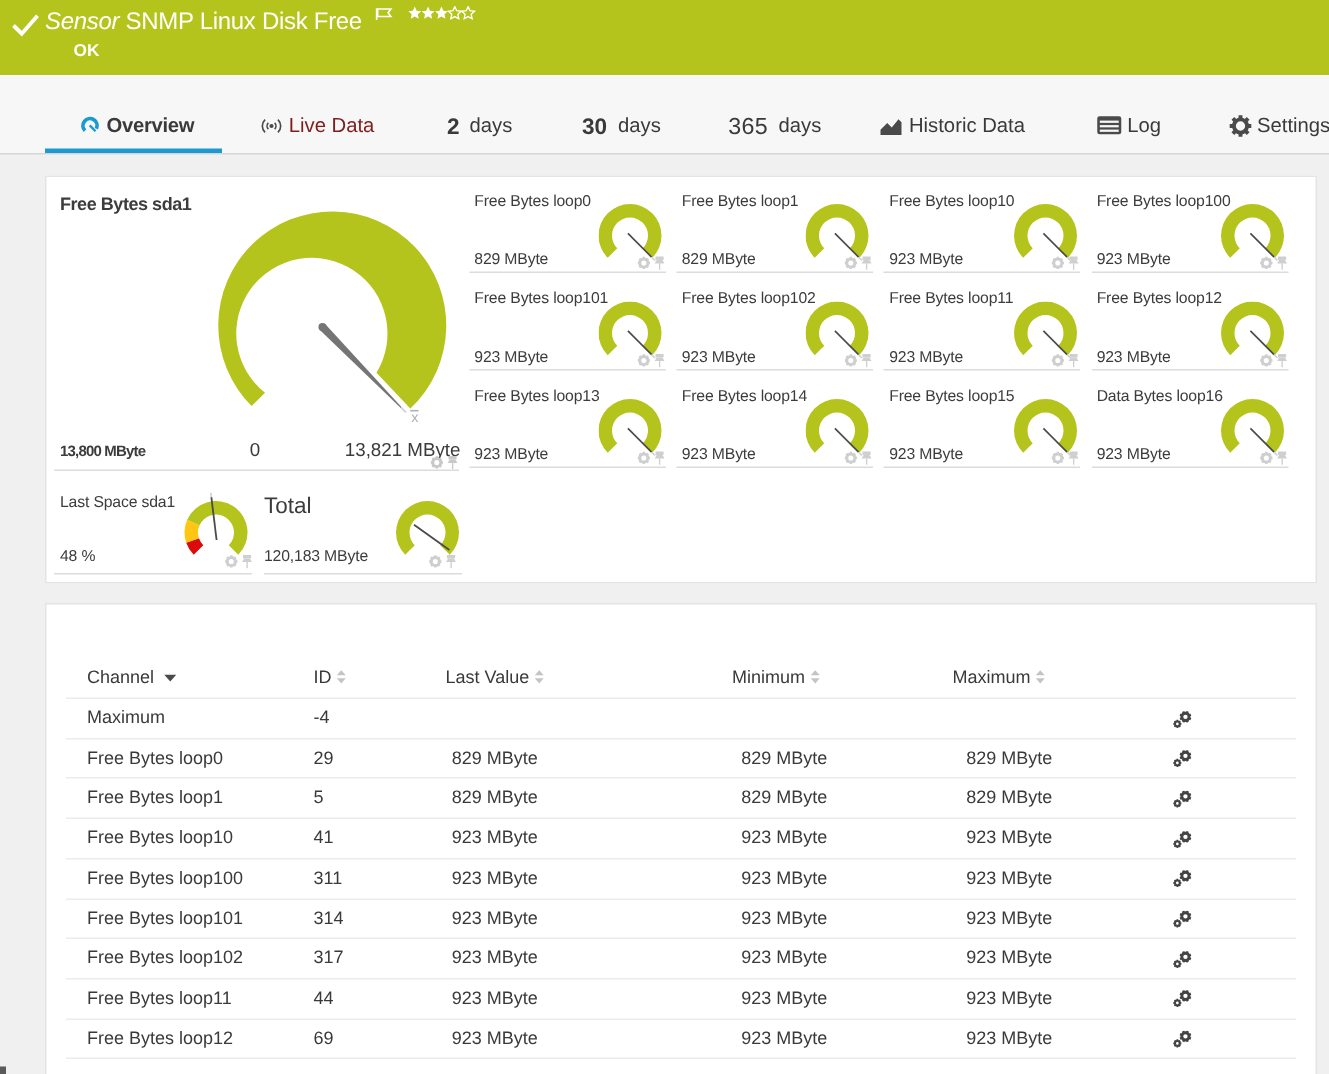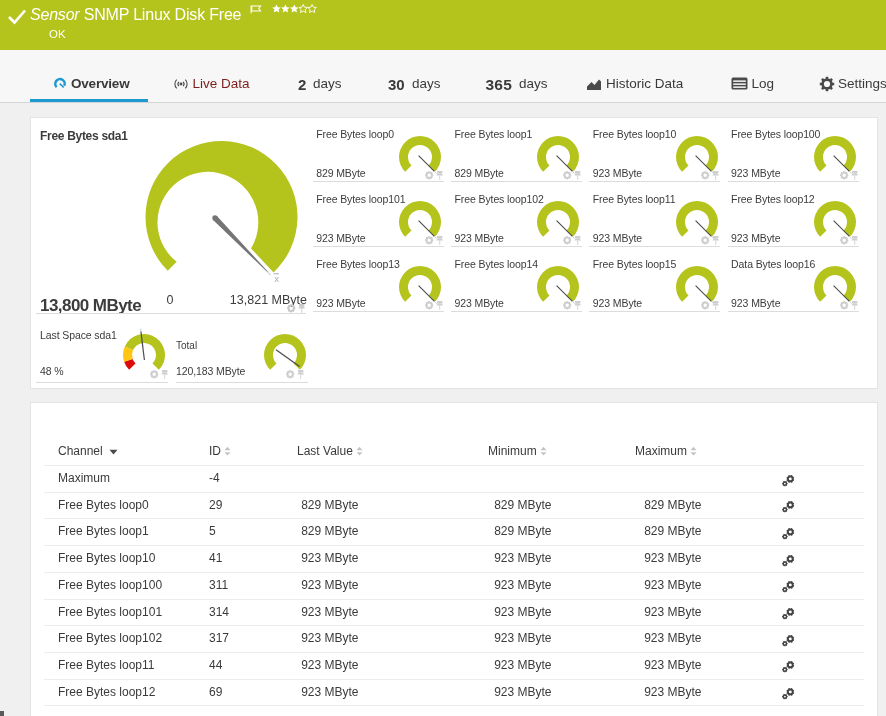--- a/index.html
+++ b/index.html
@@ -22,41 +22,41 @@
     <path d="M1.1 0.5 L1.1 8.3" stroke="#fff" stroke-width="1.1" fill="none"></path>
     <path d="M1.8 1 L10.6 1 L8.7 3.5 L10.6 6 L1.8 6 Z" fill="none" stroke="#fff" stroke-width="1.05"></path>
   </svg>
 <svg class="abs" style="left:272px;top:3.5px" width="48" height="11" viewBox="0 0 48 11">
     <path d="M4.50 0.40 L5.76 3.16 L8.78 3.51 L6.54 5.56 L7.15 8.54 L4.50 7.05 L1.85 8.54 L2.46 5.56 L0.22 3.51 L3.24 3.16 Z" transform="translate(0.0,0)" fill="#fff"></path>
     <path d="M4.50 0.40 L5.76 3.16 L8.78 3.51 L6.54 5.56 L7.15 8.54 L4.50 7.05 L1.85 8.54 L2.46 5.56 L0.22 3.51 L3.24 3.16 Z" transform="translate(8.9,0)" fill="#fff"></path>
     <path d="M4.50 0.40 L5.76 3.16 L8.78 3.51 L6.54 5.56 L7.15 8.54 L4.50 7.05 L1.85 8.54 L2.46 5.56 L0.22 3.51 L3.24 3.16 Z" transform="translate(17.8,0)" fill="#fff"></path>
     <path d="M4.50 0.40 L5.76 3.16 L8.78 3.51 L6.54 5.56 L7.15 8.54 L4.50 7.05 L1.85 8.54 L2.46 5.56 L0.22 3.51 L3.24 3.16 Z" transform="translate(26.700000000000003,0)" fill="none" stroke="#fff" stroke-width="0.9"></path>
     <path d="M4.50 0.40 L5.76 3.16 L8.78 3.51 L6.54 5.56 L7.15 8.54 L4.50 7.05 L1.85 8.54 L2.46 5.56 L0.22 3.51 L3.24 3.16 Z" transform="translate(35.6,0)" fill="none" stroke="#fff" stroke-width="0.9"></path>
   </svg>
-<div class="abs" style="left:49px;top:28px;font-size:11.5px;font-weight:normal;color:#fff">OK</div>
+<div class="abs" style="left:49px;top:28px;font-size:11.5px;font-weight:bold;color:#fff">OK</div>
 <div class="abs" style="left:0;top:50px;width:886px;height:53px;background:#f7f7f7;border-bottom:1px solid #d4d4d4"></div>
 <svg class="abs" style="left:52.5px;top:76.5px" width="15" height="14" viewBox="0 0 15 14">
     <path d="M3.68 10.12 A4.7 4.7 0 1 1 11.26 8.79" fill="none" stroke="#1b9ad1" stroke-width="2.5"></path>
     <line x1="6.8" y1="6.6" x2="10.7" y2="10.5" stroke="#1b9ad1" stroke-width="1.6"></line>
   </svg>
 <div class="abs" style="left:71px;top:76px;font-size:13.5px;color:#3a3a3a;font-weight:bold;letter-spacing:-0.2px">Overview</div>
 <div class="abs" style="left:30px;top:99px;width:118px;height:3px;background:#1b9ad1"></div>
 <svg class="abs" style="left:174px;top:79px" width="14" height="10" viewBox="0 0 14 10">
     <circle cx="7" cy="5" r="1.4" fill="#4a4a4a"></circle>
     <path d="M4.9 2.9 A3 3 0 0 0 4.9 7.1" fill="none" stroke="#4a4a4a" stroke-width="1.1"></path>
     <path d="M9.1 2.9 A3 3 0 0 1 9.1 7.1" fill="none" stroke="#4a4a4a" stroke-width="1.1"></path>
     <path d="M2.7 0.7 A6 6 0 0 0 2.7 9.3" fill="none" stroke="#4a4a4a" stroke-width="1.1"></path>
     <path d="M11.3 0.7 A6 6 0 0 1 11.3 9.3" fill="none" stroke="#4a4a4a" stroke-width="1.1"></path>
   </svg>
 <div class="abs" style="left:192.5px;top:76px;font-size:13.5px;color:#7f1d1d">Live Data</div>
 <div class="abs" style="left:298px;top:75.5px;font-size:15px;font-weight:bold;color:#3a3a3a">2</div>
 <div class="abs" style="left:313px;top:76px;font-size:13.5px;color:#3a3a3a">days</div>
 <div class="abs" style="left:388px;top:75.5px;font-size:15px;font-weight:bold;color:#3a3a3a">30</div>
 <div class="abs" style="left:412px;top:76px;font-size:13.5px;color:#3a3a3a">days</div>
-<div class="abs" style="left:485.5px;top:75.5px;font-size:15.5px;font-weight:bold;color:#3a3a3a;letter-spacing:0.2px">365</div>
+<div class="abs" style="left:485.5px;top:75.5px;font-size:15.5px;font-weight:normal;color:#3a3a3a;letter-spacing:0.2px">365</div>
 <div class="abs" style="left:519px;top:76px;font-size:13.5px;color:#3a3a3a">days</div>
 <svg class="abs" style="left:586px;top:77px" width="16" height="14" viewBox="0 0 16 14">
     <path d="M1 13 L1 9.5 L5.5 5 L8.5 8 L13 2.5 L15 4.5 L15 13 Z" fill="#4a4a4a"></path>
   </svg>
 <div class="abs" style="left:606px;top:76px;font-size:13.5px;color:#3a3a3a">Historic Data</div>
 <svg class="abs" style="left:731px;top:77px" width="17" height="13" viewBox="0 0 17 13">
     <rect x="0.5" y="0.5" width="16" height="12" rx="1.5" fill="#4a4a4a"></rect>
     <rect x="2.2" y="3.4" width="12.6" height="1.5" fill="#f7f7f7"></rect>
     <rect x="2.2" y="6.4" width="12.6" height="1.5" fill="#f7f7f7"></rect>
     <rect x="2.2" y="9.4" width="12.6" height="1.5" fill="#f7f7f7"></rect>
@@ -77,21 +77,21 @@
 <div class="panel" style="left:30px;top:117px;width:848px;height:272px"></div>
 <div class="abs" style="left:40px;top:129px;font-size:12px;font-weight:bold;letter-spacing:-0.3px;color:#3c3c3c">Free Bytes sda1</div>
 <svg class="abs" style="left:138px;top:134px" width="176" height="176" viewBox="0 0 176 176">
     <path d="M29.76 136.74A76 76 0 1 1 135.53 138.4L113 114.42A50.4 50.4 0 1 0 38.67 127.83Z" fill="#b5c41c"></path>
     <polygon points="75.07,85.89 78.93,82.11 129.79,137.52 129.21,138.08" fill="#757575"></polygon>
     <circle cx="77" cy="84" r="2.7" fill="#757575"></circle>
     <line x1="129.5" y1="137.8" x2="132.6" y2="140.9" stroke="#ccd2da" stroke-width="1.2"></line>
     <line x1="135.5" y1="139.8" x2="141" y2="139.8" stroke="#a7b0ba" stroke-width="1"></line>
     <text x="136.2" y="147.5" font-size="9.5" fill="#a7b0ba" font-family="Liberation Sans,sans-serif">x</text>
   </svg>
-<div class="abs" style="left:40px;top:296px;font-size:17px;font-weight:bold;letter-spacing:-0.55px;color:#3c3c3c">13,800 MByte</div>
+<div class="abs" style="left:40px;top:296px;font-size:10px;font-weight:bold;letter-spacing:-0.55px;color:#3c3c3c">13,800 MByte</div>
 <div class="abs" style="left:160px;top:293px;width:20px;text-align:center;font-size:12.5px;color:#3c3c3c">0</div>
 <div class="abs" style="left:200px;top:293px;width:107px;text-align:right;font-size:12.5px;color:#3c3c3c">13,821 MByte</div>
 <svg style="position:absolute;left:287px;top:303px" width="19" height="11" viewBox="0 0 19 11">
     <circle cx="4.2" cy="5.3" r="2.7" fill="none" stroke="#c9c9c9" stroke-width="2"></circle>
     <line x1="6.6" y1="5.3" x2="8.3" y2="5.3" stroke="#c9c9c9" stroke-width="1.6"></line>
     <line x1="5.9" y1="7" x2="7.1" y2="8.2" stroke="#c9c9c9" stroke-width="1.6"></line>
     <line x1="4.2" y1="7.7" x2="4.2" y2="9.4" stroke="#c9c9c9" stroke-width="1.6"></line>
     <line x1="2.5" y1="7" x2="1.3" y2="8.2" stroke="#c9c9c9" stroke-width="1.6"></line>
     <line x1="1.8" y1="5.3" x2="0.1" y2="5.3" stroke="#c9c9c9" stroke-width="1.6"></line>
     <line x1="2.5" y1="3.6" x2="1.3" y2="2.4" stroke="#c9c9c9" stroke-width="1.6"></line>
@@ -383,21 +383,21 @@
     <line x1="2.5" y1="7" x2="1.3" y2="8.2" stroke="#cfcfcf" stroke-width="1.6"></line>
     <line x1="1.8" y1="5.3" x2="0.1" y2="5.3" stroke="#cfcfcf" stroke-width="1.6"></line>
     <line x1="2.5" y1="3.6" x2="1.3" y2="2.4" stroke="#cfcfcf" stroke-width="1.6"></line>
     <line x1="4.2" y1="2.9" x2="4.2" y2="1.2" stroke="#cfcfcf" stroke-width="1.6"></line>
     <line x1="5.9" y1="3.6" x2="7.1" y2="2.4" stroke="#cfcfcf" stroke-width="1.6"></line>
     <rect x="12" y="1" width="5.4" height="2.3" fill="#cfcfcf"></rect>
     <path d="M11.4 5.6 L18 5.6 L16.6 3.3 L12.8 3.3 Z" fill="#cfcfcf"></path>
     <rect x="14.3" y="5.6" width="0.9" height="4.2" fill="#cfcfcf"></rect>
   </svg>
 <div class="sep" style="left:36px;top:381.5px;width:132px"></div>
-<div class="abs" style="left:176px;top:340px;font-size:10px;color:#3c3c3c">Total</div>
+<div class="abs" style="left:176px;top:329px;font-size:15px;color:#3c3c3c">Total</div>
 <svg class="abs" style="left:262px;top:328px" width="48" height="52" viewBox="0 0 48 52">
     <path d="M8.15 41.85A21 21 0 1 1 37.85 41.85L31.49 35.49A12 12 0 1 0 14.51 35.49Z" fill="#b5c41c"></path>
     <line x1="14" y1="21.8" x2="37.6" y2="38.6" stroke="#4a4a4a" stroke-width="1.2"></line>
   </svg>
 <div class="cv" style="left:176px;top:364.5px">120,183 MByte</div>
 <svg style="position:absolute;left:286px;top:369px" width="19" height="11" viewBox="0 0 19 11">
     <circle cx="4.2" cy="5.3" r="2.7" fill="none" stroke="#cfcfcf" stroke-width="2"></circle>
     <line x1="6.6" y1="5.3" x2="8.3" y2="5.3" stroke="#cfcfcf" stroke-width="1.6"></line>
     <line x1="5.9" y1="7" x2="7.1" y2="8.2" stroke="#cfcfcf" stroke-width="1.6"></line>
     <line x1="4.2" y1="7.7" x2="4.2" y2="9.4" stroke="#cfcfcf" stroke-width="1.6"></line>

